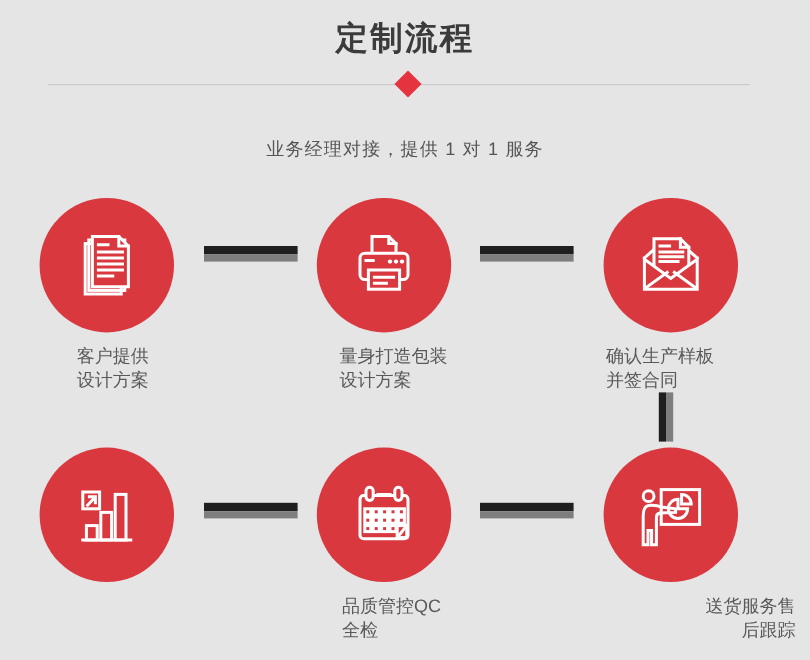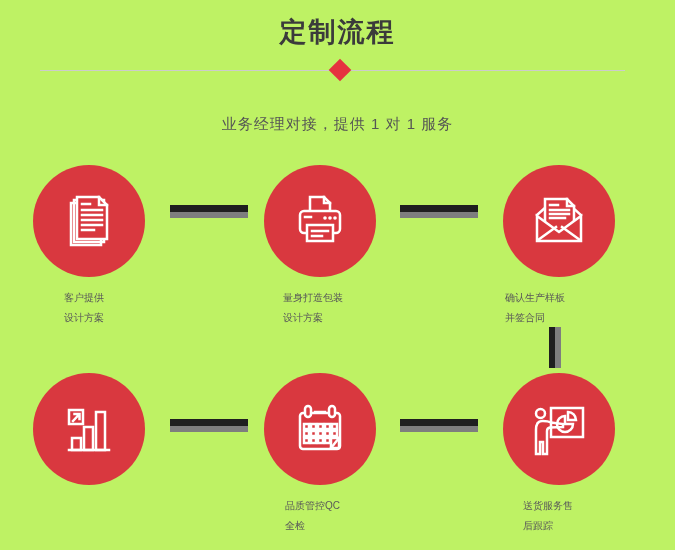--- a/index.html
+++ b/index.html
@@ -6,21 +6,21 @@
     --circle-red:#d9383f;
     --diamond-red:#e5333f;
     --connector-dark:#1f1f1f;
     --connector-gray:#7e7e7e;
     --divider-gray:#cccccc;
     --title-text:#3b3b3b;
     --body-text:#595959;
   }
   html,body{margin:0;padding:0;background:#fff;}
   body{font-family:"Liberation Sans","DejaVu Sans",sans-serif;}
-  #canvas{position:relative;width:675px;height:550px;background:#bef264;overflow:hidden;}
+  #canvas{position:relative;width:675px;height:550px;background:#e5e5e5;overflow:hidden;}
 
   .page-title{
     position:absolute;left:0;top:14px;width:675px;
     text-align:center;font-size:27px;font-weight:bold;
     color:var(--title-text);letter-spacing:2px;
   }
   .divider{
     position:absolute;left:40px;top:70px;width:585px;height:1px;
     background:var(--divider-gray);
   }
@@ -37,30 +37,30 @@
   .circle{
     width:112px;height:112px;border-radius:50%;
     background:var(--circle-red);
     display:flex;align-items:center;justify-content:center;
   }
   .circle svg{width:64px;height:64px;display:block;}
   .circle svg *{stroke:#ffffff;stroke-width:2.5;fill:none;stroke-linecap:square;stroke-linejoin:miter;}
   .circle svg .fr{fill:var(--circle-red);}
   .circle svg .fw{fill:#ffffff;stroke:none;}
   .step-label{
-    margin-top:11px;font-size:10px;line-height:20px;color:var(--body-text);
+    margin-top:11px;font-size:15px;line-height:20px;color:var(--body-text);
   }
 
   
   .s1{left:33px;top:165px;}  .s1 .step-label{margin-left:31px;}
   .s2{left:264px;top:165px;} .s2 .step-label{margin-left:19px;}
   .s3{left:503px;top:165px;} .s3 .step-label{margin-left:2px;}
   .s4{left:33px;top:373px;}  .s4 .step-label{margin-left:29px;}
   .s5{left:264px;top:373px;} .s5 .step-label{margin-left:21px;}
-  .s6{left:503px;top:373px;} .s6 .step-label{margin-left:20px;}
+  .s6{left:503px;top:373px;} .s6 .step-label{margin-left:20px;text-align:right;}
 
   .h-conn{position:absolute;width:78px;height:13px;}
   .h-conn .dark{height:7px;background:var(--connector-dark);}
   .h-conn .gray{height:6px;background:var(--connector-gray);}
   .hc1{left:170px;top:205px;}
   .hc2{left:400px;top:205px;}
   .hc3{left:170px;top:419px;}
   .hc4{left:400px;top:419px;}
 
   .v-conn{position:absolute;left:549px;top:327px;width:12px;height:41px;display:flex;}

